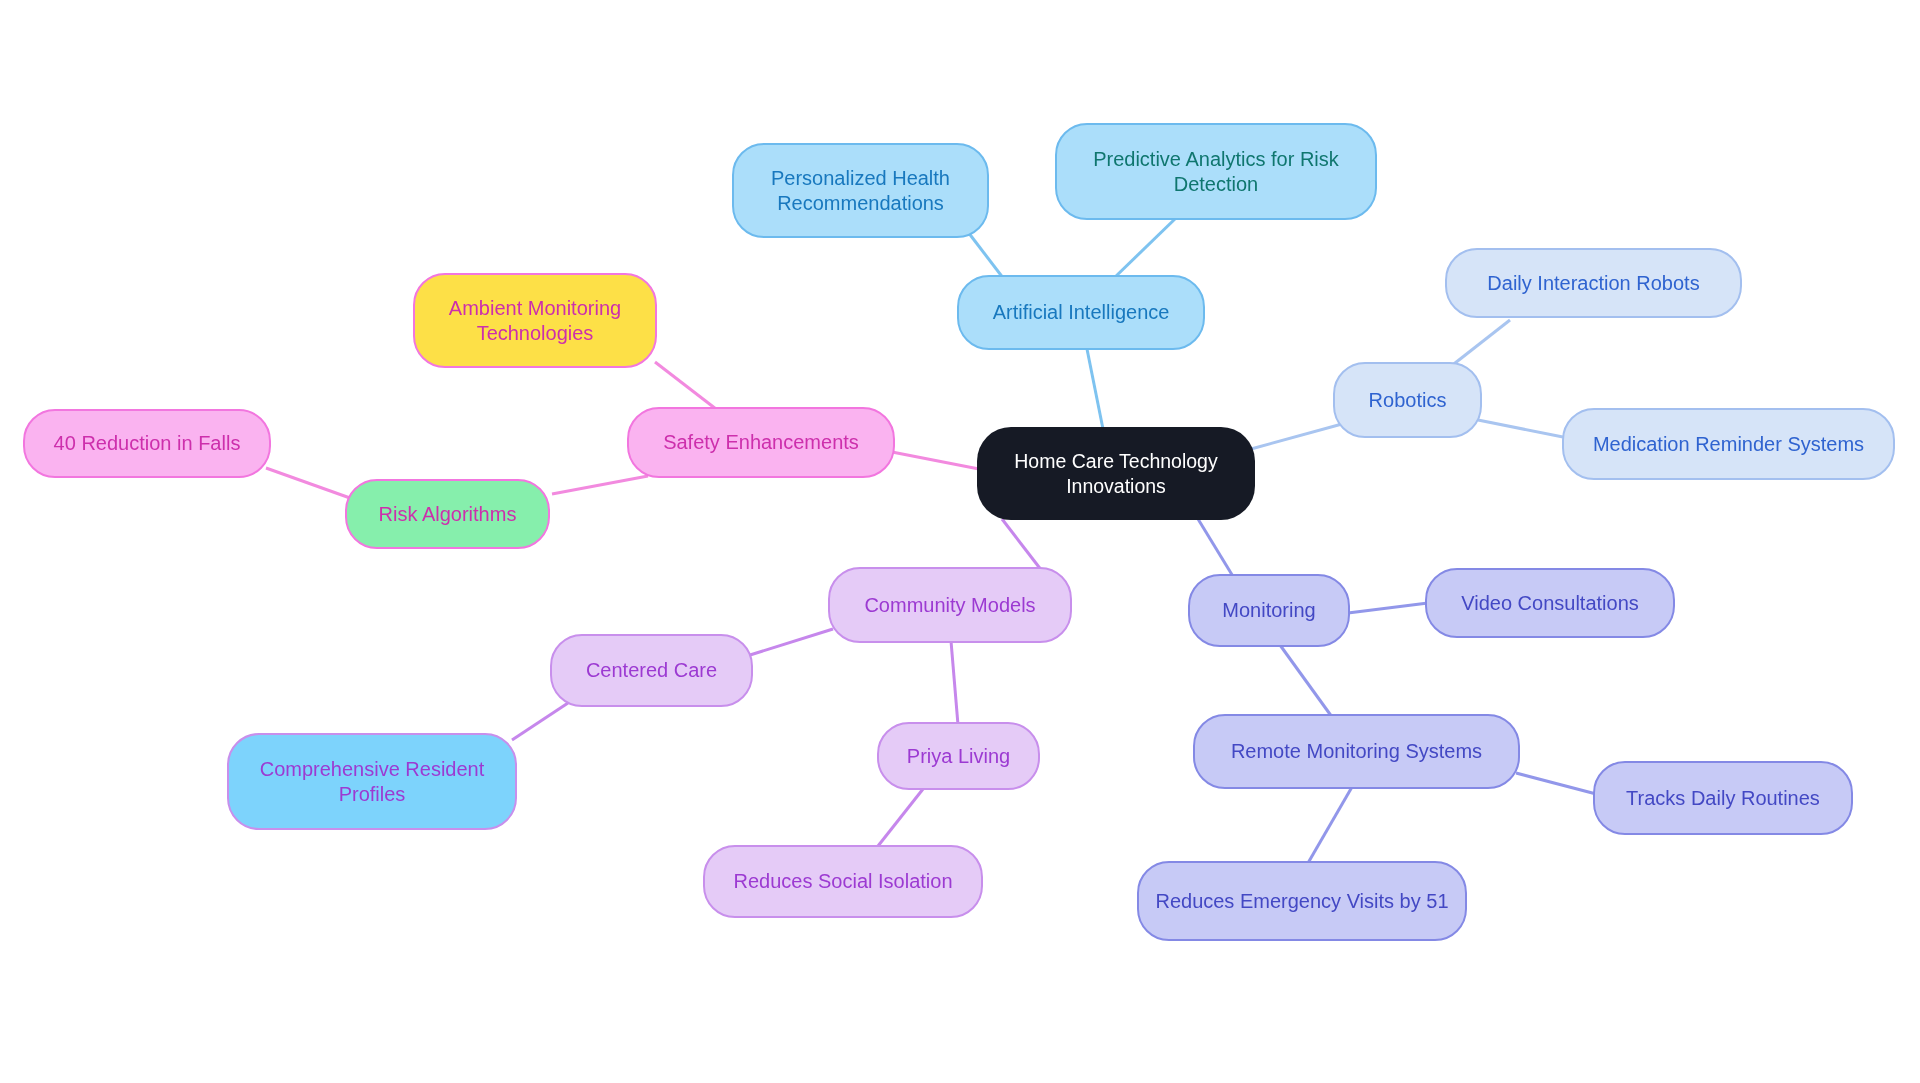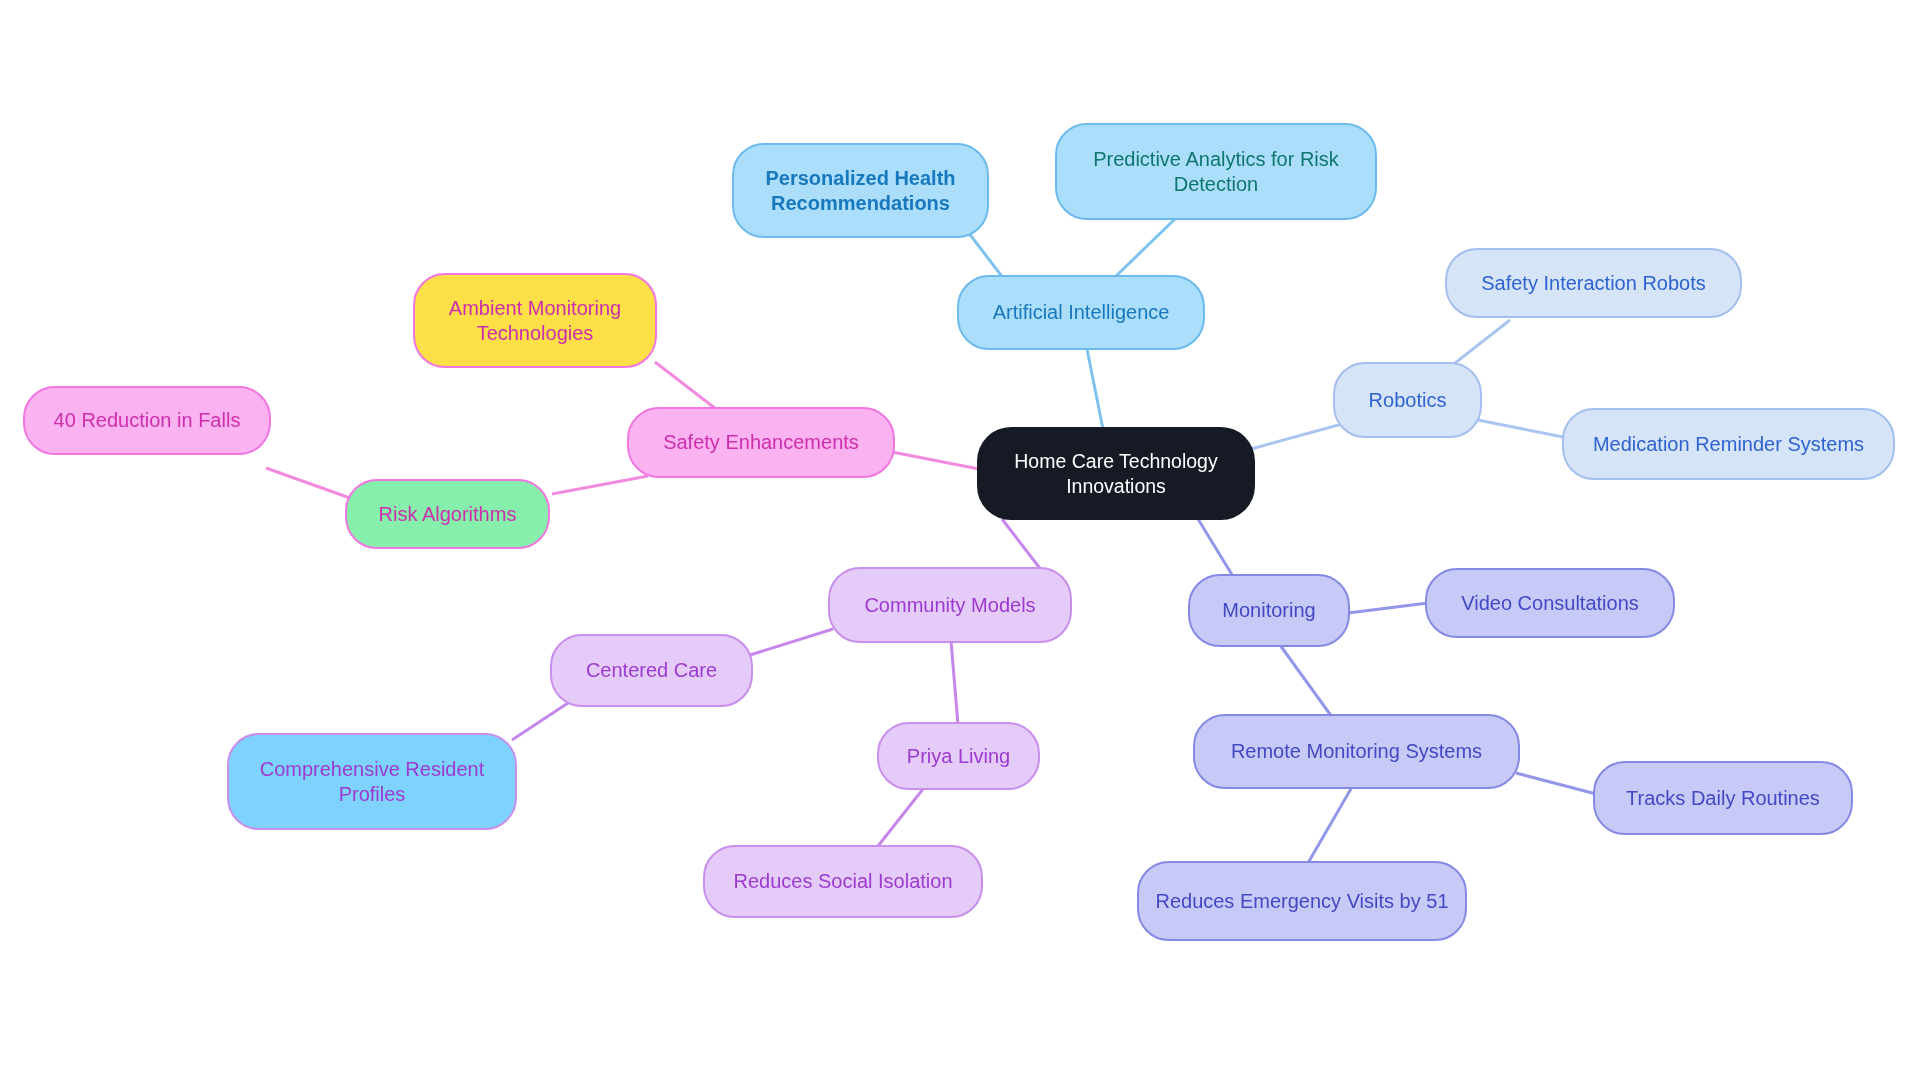--- a/index.html
+++ b/index.html
@@ -64,37 +64,37 @@
     <line x1="923" y1="789" x2="878" y2="846" stroke-width="3" stroke="#C687EC"></line>
     <line x1="979" y1="469" x2="892" y2="452" stroke-width="3" stroke="#F28ADF"></line>
     <line x1="716" y1="409" x2="655" y2="362" stroke-width="3" stroke="#F28ADF"></line>
     <line x1="648" y1="476" x2="552" y2="494" stroke-width="3" stroke="#F28ADF"></line>
     <line x1="350" y1="498" x2="266" y2="468" stroke-width="3" stroke="#F28ADF"></line>
   </svg>
 
   <div class="node root" style="left: 977px; top: 427px; width: 278px; height: 93px; background-color: rgb(22, 26, 37); border-color: rgb(22, 26, 37); color: rgb(255, 255, 255);">Home Care Technology Innovations</div>
 
   <div class="node" style="left: 957px; top: 275px; width: 248px; height: 75px; background-color: rgb(171, 222, 250); border-color: rgb(108, 186, 238); color: rgb(24, 120, 190);">Artificial Intelligence</div>
-  <div class="node" style="left: 732px; top: 143px; width: 257px; height: 95px; background-color: rgb(171, 222, 250); border-color: rgb(108, 186, 238); color: rgb(24, 120, 190); font-weight: bold;">Personalized Health Recommendations</div>
+  <div class="node" style="left: 732px; top: 143px; width: 257px; height: 95px; background-color: rgb(171, 222, 250); border-color: rgb(108, 186, 238); color: rgb(24, 120, 190);">Personalized Health Recommendations</div>
   <div class="node" style="left: 1055px; top: 123px; width: 322px; height: 97px; background-color: rgb(171, 222, 250); border-color: rgb(108, 186, 238); color: #0f766e;">Predictive Analytics for Risk Detection</div>
 
   <div class="node" style="left: 1333px; top: 362px; width: 149px; height: 76px; background-color: rgb(214, 228, 248); border-color: rgb(163, 191, 239); color: rgb(47, 99, 208);">Robotics</div>
-  <div class="node" style="left: 1445px; top: 248px; width: 297px; height: 70px; background-color: rgb(214, 228, 248); border-color: rgb(163, 191, 239); color: rgb(47, 99, 208);">Safety Interaction Robots</div>
+  <div class="node" style="left: 1445px; top: 248px; width: 297px; height: 70px; background-color: rgb(214, 228, 248); border-color: rgb(163, 191, 239); color: rgb(47, 99, 208);">Daily Interaction Robots</div>
   <div class="node" style="left: 1562px; top: 408px; width: 333px; height: 72px; background-color: rgb(214, 228, 248); border-color: rgb(163, 191, 239); color: rgb(47, 99, 208);">Medication Reminder Systems</div>
 
   <div class="node" style="left: 1188px; top: 574px; width: 162px; height: 73px; background-color: rgb(199, 202, 246); border-color: rgb(132, 137, 229); color: rgb(67, 72, 196);">Monitoring</div>
   <div class="node" style="left: 1425px; top: 568px; width: 250px; height: 70px; background-color: rgb(199, 202, 246); border-color: rgb(132, 137, 229); color: rgb(67, 72, 196);">Video Consultations</div>
   <div class="node" style="left: 1193px; top: 714px; width: 327px; height: 75px; background-color: rgb(199, 202, 246); border-color: rgb(132, 137, 229); color: rgb(67, 72, 196);">Remote Monitoring Systems</div>
   <div class="node" style="left: 1593px; top: 761px; width: 260px; height: 74px; background-color: rgb(199, 202, 246); border-color: rgb(132, 137, 229); color: rgb(67, 72, 196);">Tracks Daily Routines</div>
   <div class="node" style="left: 1137px; top: 861px; width: 330px; height: 80px; background-color: rgb(199, 202, 246); border-color: rgb(132, 137, 229); color: rgb(67, 72, 196);">Reduces Emergency Visits by 51</div>
 
   <div class="node" style="left: 828px; top: 567px; width: 244px; height: 76px; background-color: rgb(229, 203, 247); border-color: rgb(200, 143, 236); color: rgb(156, 58, 210);">Community Models</div>
   <div class="node" style="left: 550px; top: 634px; width: 203px; height: 73px; background-color: rgb(229, 203, 247); border-color: rgb(200, 143, 236); color: rgb(156, 58, 210);">Centered Care</div>
   <div class="node" style="left: 227px; top: 733px; width: 290px; height: 97px; background-color: #7dd3fc; border-color: rgb(200, 143, 236); color: rgb(156, 58, 210);">Comprehensive Resident Profiles</div>
   <div class="node" style="left: 877px; top: 722px; width: 163px; height: 68px; background-color: rgb(229, 203, 247); border-color: rgb(200, 143, 236); color: rgb(156, 58, 210);">Priya Living</div>
   <div class="node" style="left: 703px; top: 845px; width: 280px; height: 73px; background-color: rgb(229, 203, 247); border-color: rgb(200, 143, 236); color: rgb(156, 58, 210);">Reduces Social Isolation</div>
 
   <div class="node" style="left: 627px; top: 407px; width: 268px; height: 71px; background-color: rgb(250, 179, 240); border-color: rgb(242, 118, 223); color: rgb(205, 47, 172);">Safety Enhancements</div>
   <div class="node" style="left: 413px; top: 273px; width: 244px; height: 95px; background-color: #fde047; border-color: rgb(242, 118, 223); color: rgb(205, 47, 172);">Ambient Monitoring Technologies</div>
   <div class="node" style="left: 345px; top: 479px; width: 205px; height: 70px; background-color: #86efac; border-color: rgb(242, 118, 223); color: rgb(205, 47, 172);">Risk Algorithms</div>
-  <div class="node" style="left: 23px; top: 386px; width: 248px; height: 69px; background-color: rgb(250, 179, 240); border-color: rgb(242, 118, 223); color: rgb(205, 47, 172);">40 Reduction in Falls</div>
+  <div class="node" style="left: 23px; top: 409px; width: 248px; height: 69px; background-color: rgb(250, 179, 240); border-color: rgb(242, 118, 223); color: rgb(205, 47, 172);">40 Reduction in Falls</div>
 
 </div>
 
 </body></html>

